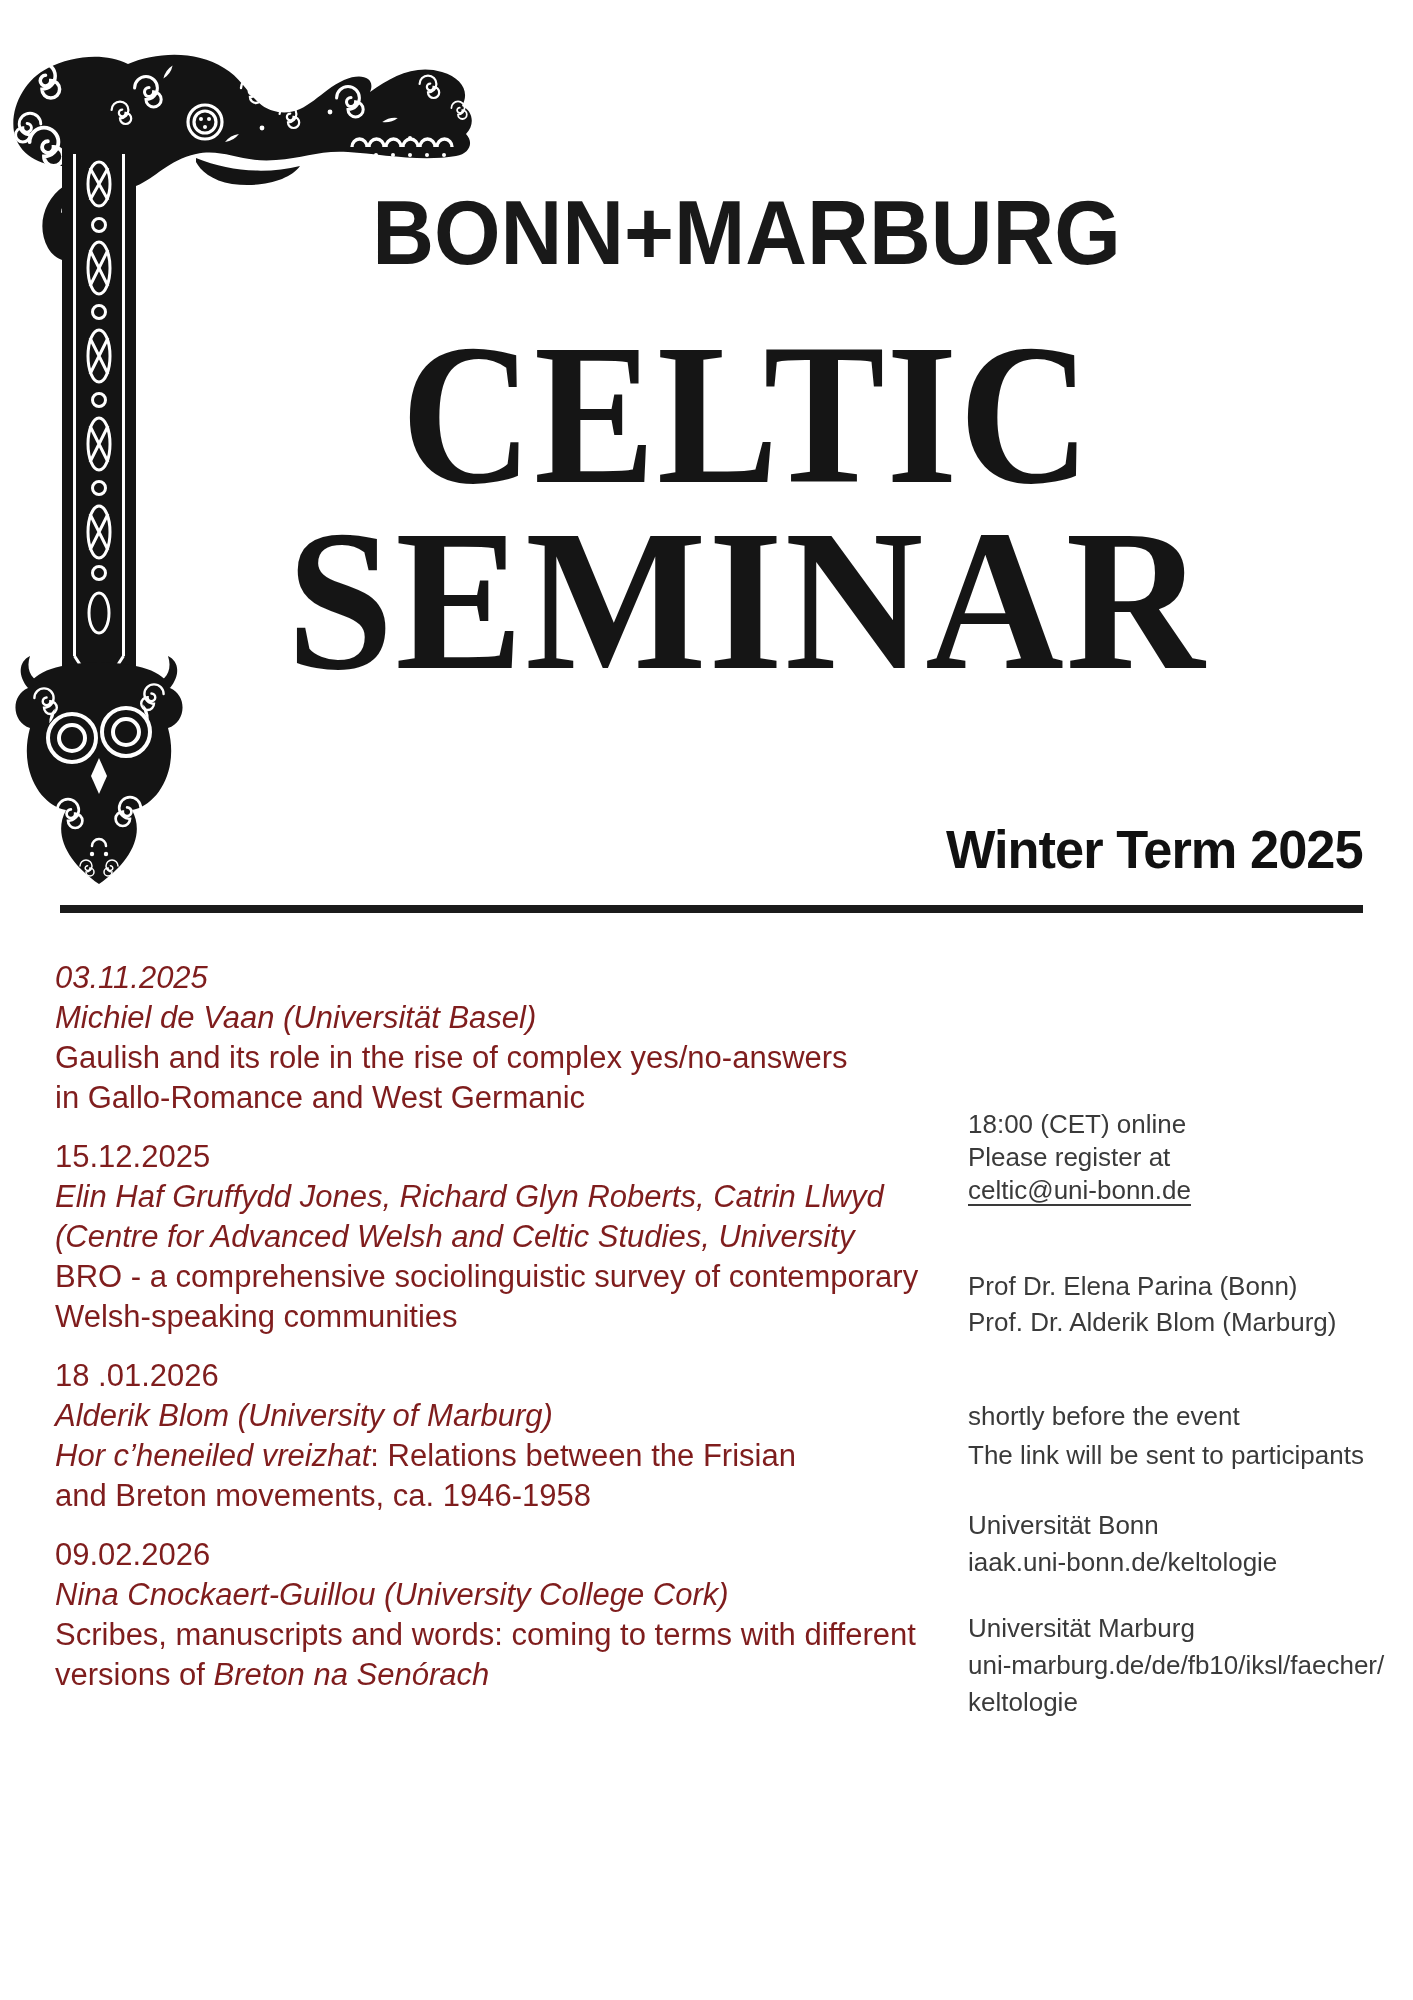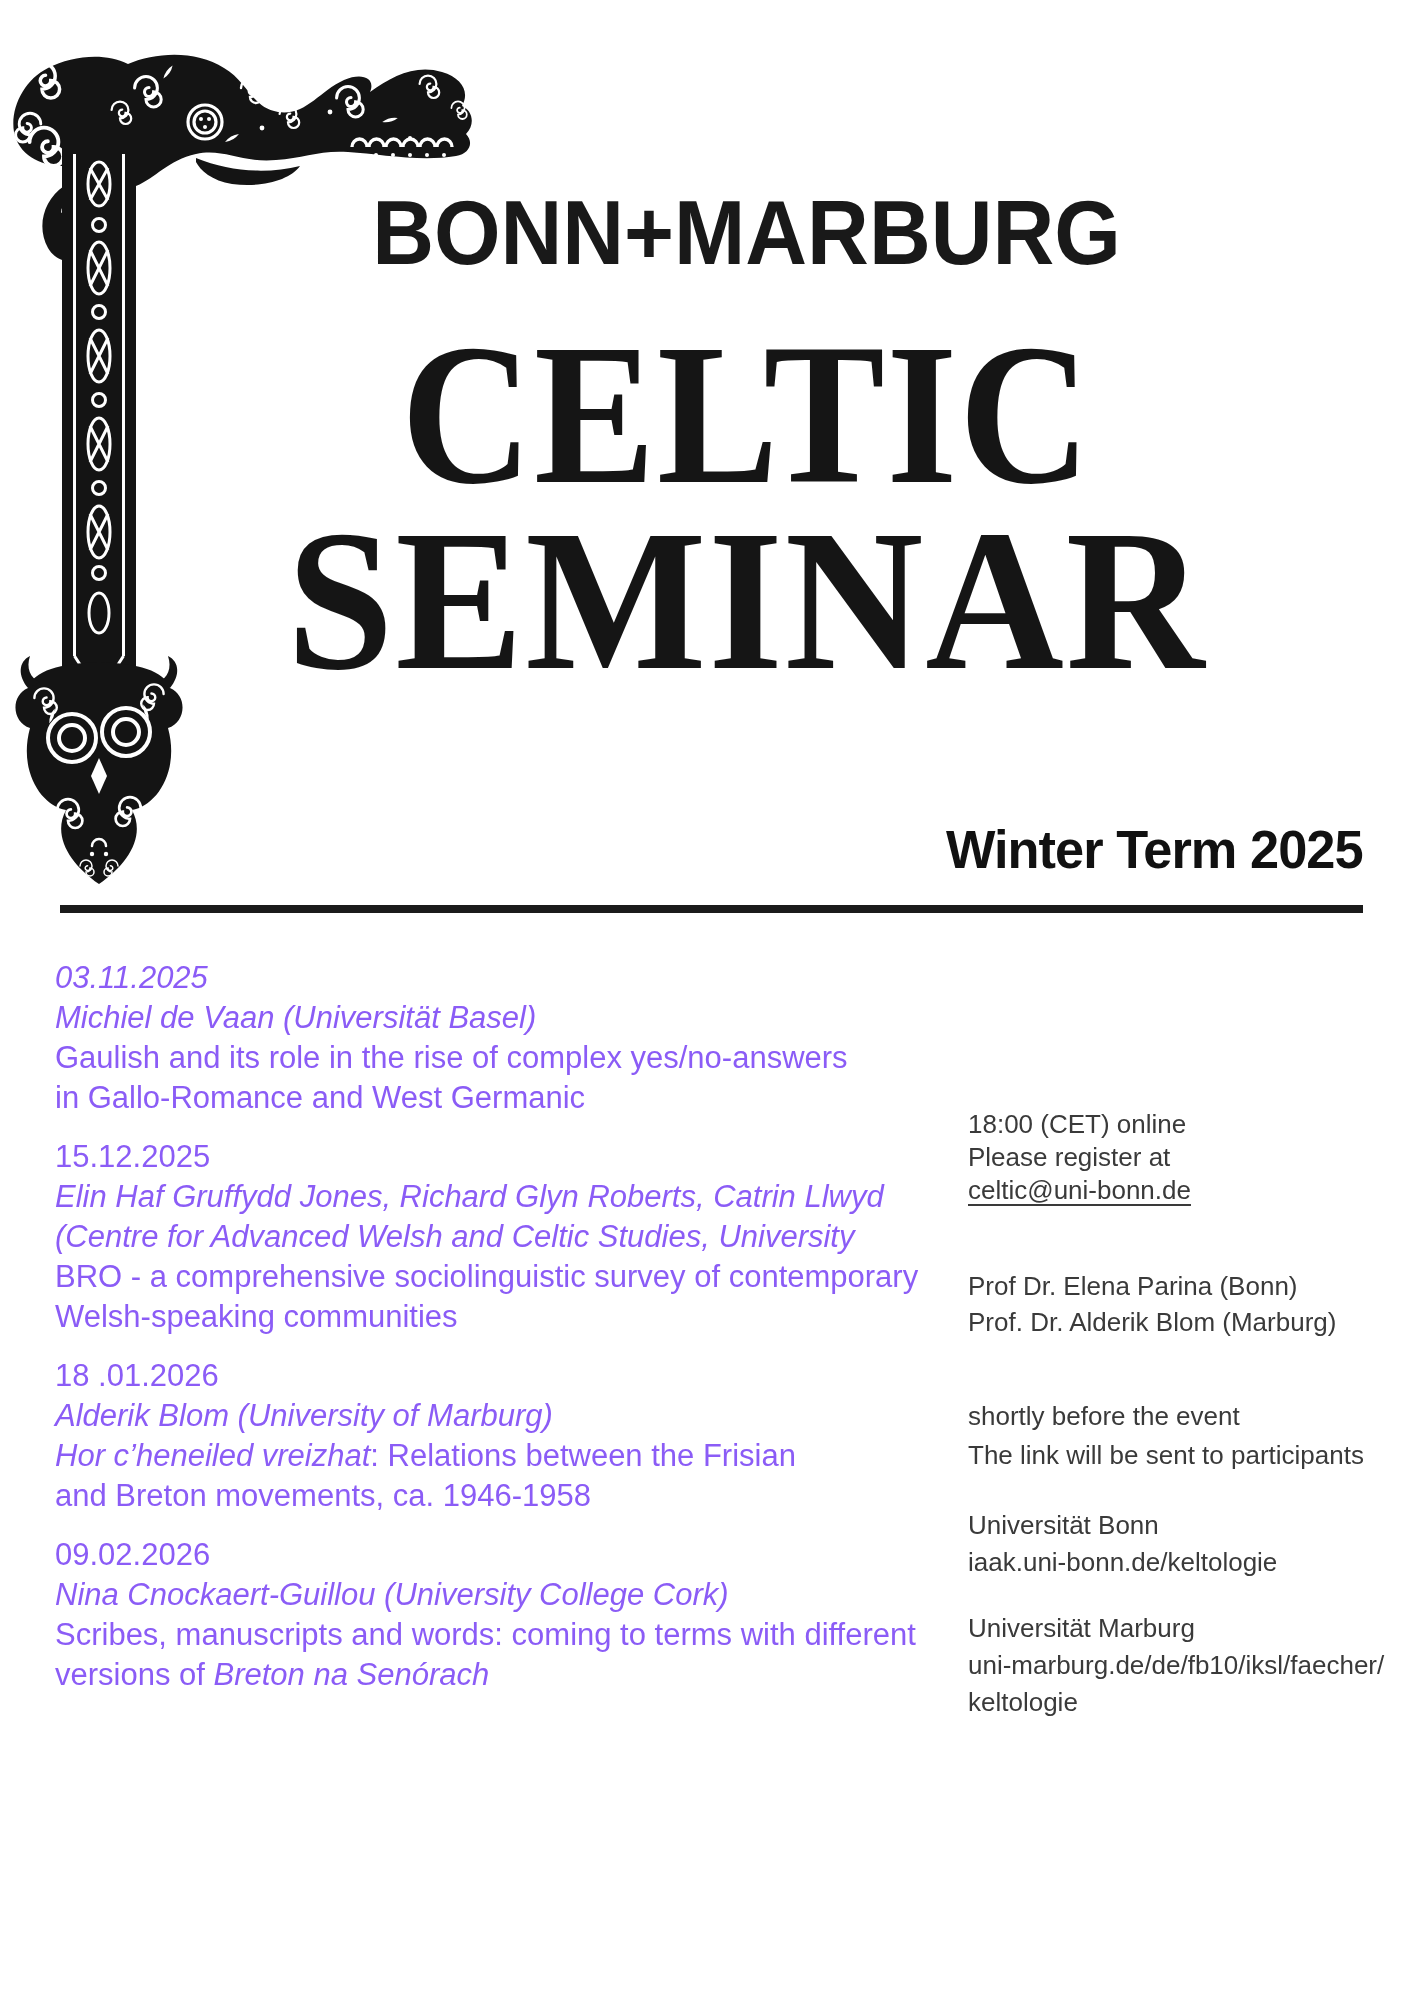--- a/index.html
+++ b/index.html
@@ -28,21 +28,21 @@
     position:absolute;right:50px;top:822px;font-size:54px;line-height:54px;
     font-weight:bold;color:#111;letter-spacing:-1px;white-space:nowrap;
     transform:scaleX(.97);transform-origin:100% 50%;
   }
   .rule{position:absolute;left:60px;width:1303px;height:8px;background:#1b1b1b;}
   .rule-top{top:905px;}
   .rule-bottom{top:1777px;}
   
   .talks{
     position:absolute;left:55px;top:958px;width:900px;
-    font-size:31px;line-height:40px;color:#8b5cf6;
+    font-size:31px;line-height:40px;color:#7f1d1d;
   }
   .talk{margin-bottom:19px;}
   .talk .line{white-space:nowrap;}
   
   .rcol{
     position:absolute;left:968px;width:430px;font-size:26px;color:#3a3a3a;
     white-space:nowrap;
   }
   .blk-session{top:1108px;line-height:33px;}
   .blk-organizers{top:1268px;line-height:36px;}

